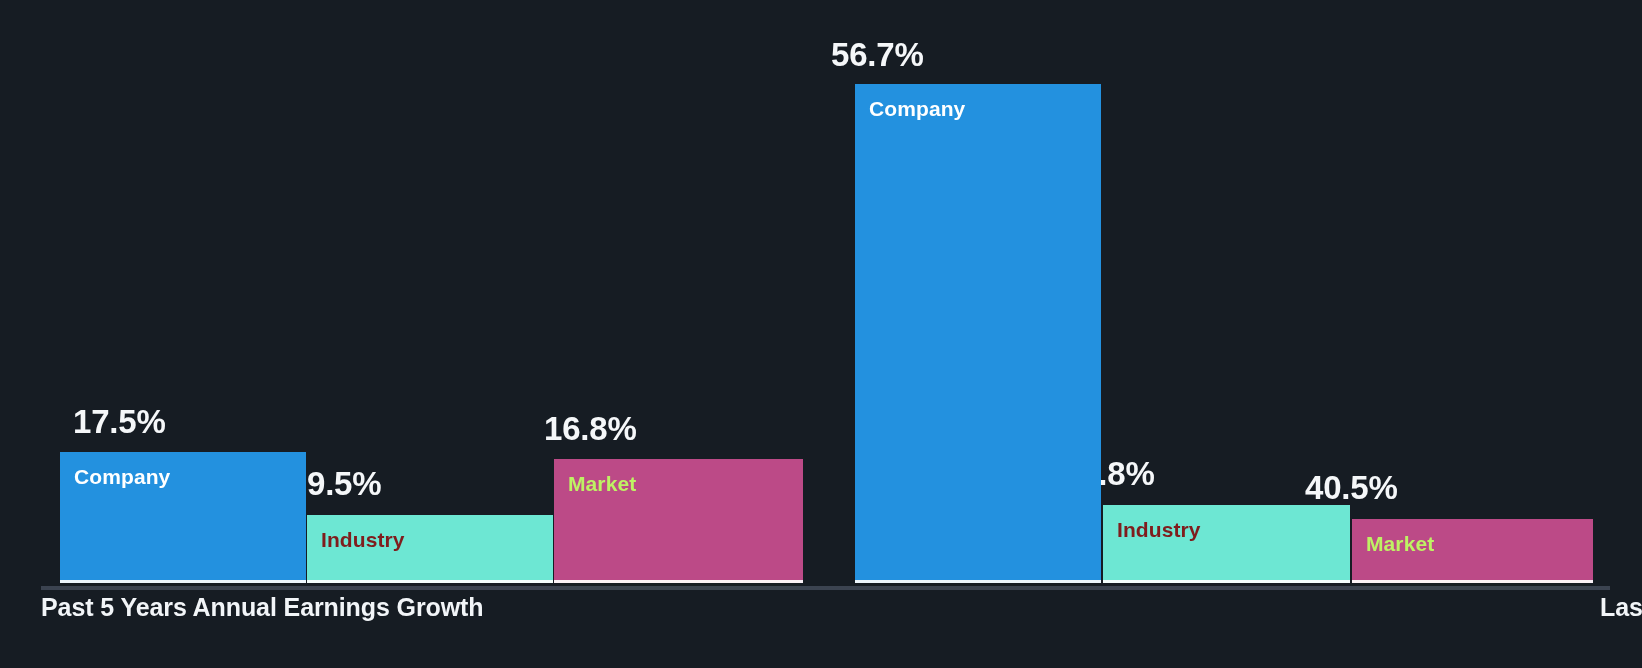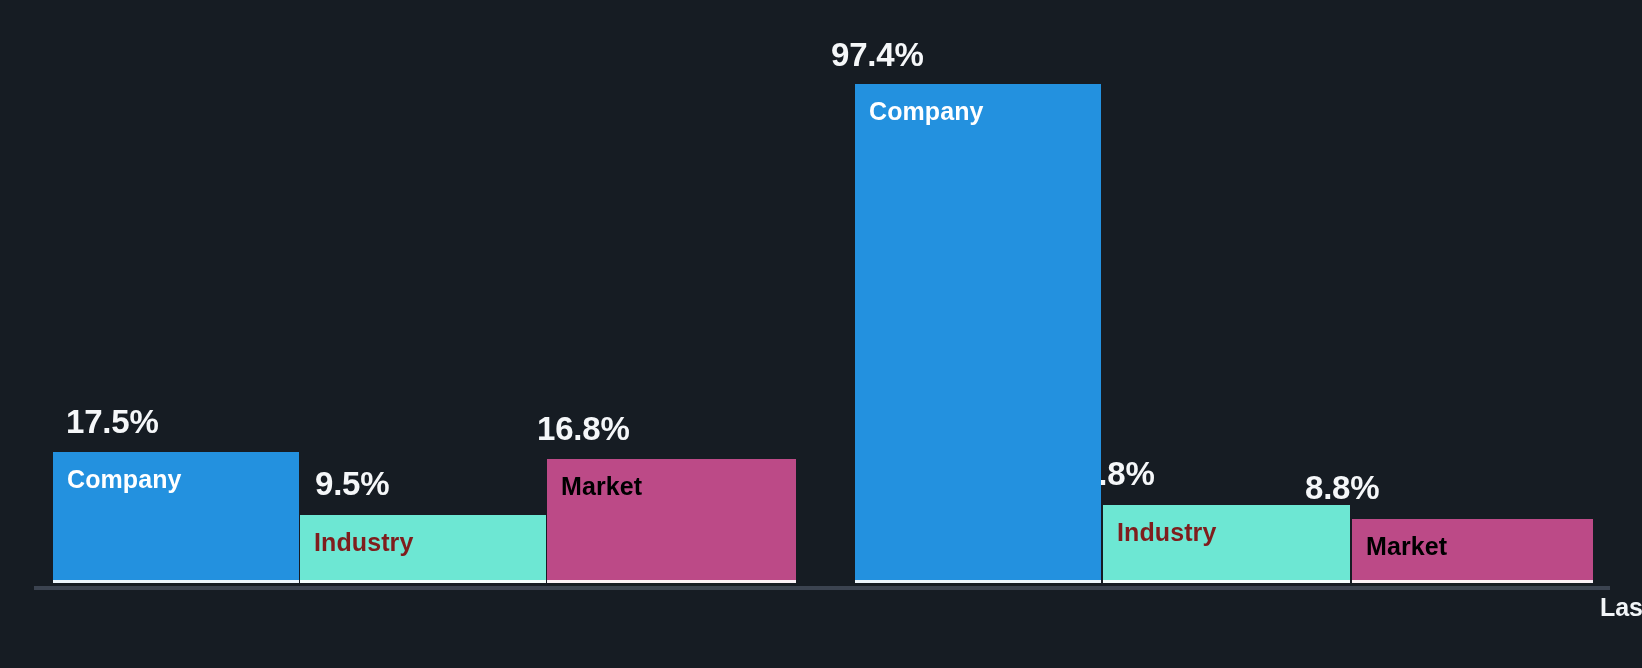--- a/index.html
+++ b/index.html
@@ -19,21 +19,21 @@
     background: #161c23;
     overflow: hidden;
   }
 
   
   .panel {
     position: absolute;
     top: 0;
     height: 668px;
   }
-  #panel-past5 { left: 4px;   width: 806px; }
+  #panel-past5 { left: 11px;   width: 806px; }
   #panel-last1 { left: 800px; width: 842px; }
 
   
   .plot {
     position: absolute;
     bottom: 85px;           
     height: 560px;
   }
   #plot-past5 { left: 30px; width: 776px; }
   #plot-last1 { left:  0px; width: 810px; }
@@ -52,28 +52,28 @@
   .bar {
     position: absolute;
     bottom: 0;
     box-sizing: border-box;
     border-bottom: 3px solid rgba(255,255,255,0.92);
   }
   .bar-label {
     position: absolute;
     left: 14px;
     top: 13px;
-    font-size: 25px;
+    font-size: 21px;
     font-weight: bold;
     letter-spacing: 0.1px;
     white-space: nowrap;
   }
   .bar.company .bar-label { color: #ffffff; }
   .bar.industry .bar-label { color: #7f1d1d; }
-  .bar.market   .bar-label { color: #000000; }
+  .bar.market   .bar-label { color: #bef264; }
 
   
   .value {
     position: absolute;
     color: #f5f7f9;
     font-size: 33px;
     font-weight: bold;
     letter-spacing: -0.2px;
     white-space: nowrap;
     line-height: 1;
@@ -95,47 +95,48 @@
 </head>
 <body>
 
 <div id="root">
 
   <div class="panel" id="panel-past5">
 
     <div class="plot" id="plot-past5">
 
       <div class="value" style="left:32px; bottom:145px;">17.5%</div>
-      <div class="value" style="left:266px; bottom:83px;padding-left:15px;">9.5%</div>
+      <div class="value" style="left:266px; bottom:83px;">9.5%</div>
       <div class="value" style="left:503px; bottom:138px;margin-top:32px;">16.8%</div>
 
       <div class="bar company" style="left:19px; width:246px; height:131px; background:#2391df;">
         <span class="bar-label">Company</span>
       </div>
 
       <div class="bar industry" style="left:266px; width:246px; height:68px; background:#6de7d3;">
         <span class="bar-label">Industry</span>
       </div>
 
       <div class="bar market" style="left:513px; width:249px; height:124px; background:#bc4a87;">
         <span class="bar-label">Market</span>
       </div>
 
       <div class="axis-line"></div>
     </div>
 
+    <div class="caption" id="caption-past5">Past 5 Years Annual Earnings Growth</div>
   </div>
 
   <div class="panel" id="panel-last1">
 
     <div class="plot" id="plot-last1">
 
-      <div class="value" style="left:31px; bottom:512px;">97.4%</div>
+      <div class="value" style="left:31px; bottom:512px;">56.7%</div>
       <div class="value" style="left:262px; bottom:93px;">10.8%</div>
-      <div class="value" style="left:505px; bottom:79px;">8.8%</div>
+      <div class="value" style="left:505px; bottom:79px;">40.5%</div>
 
       <div class="bar company" style="left:55px; width:246px; height:499px; background:#2391df;">
         <span class="bar-label">Company</span>
       </div>
 
       <div class="bar industry" style="left:303px; width:247px; height:78px; background:#6de7d3;">
         <span class="bar-label">Industry</span>
       </div>
 
       <div class="bar market" style="left:552px; width:241px; height:64px; background:#bc4a87;">

